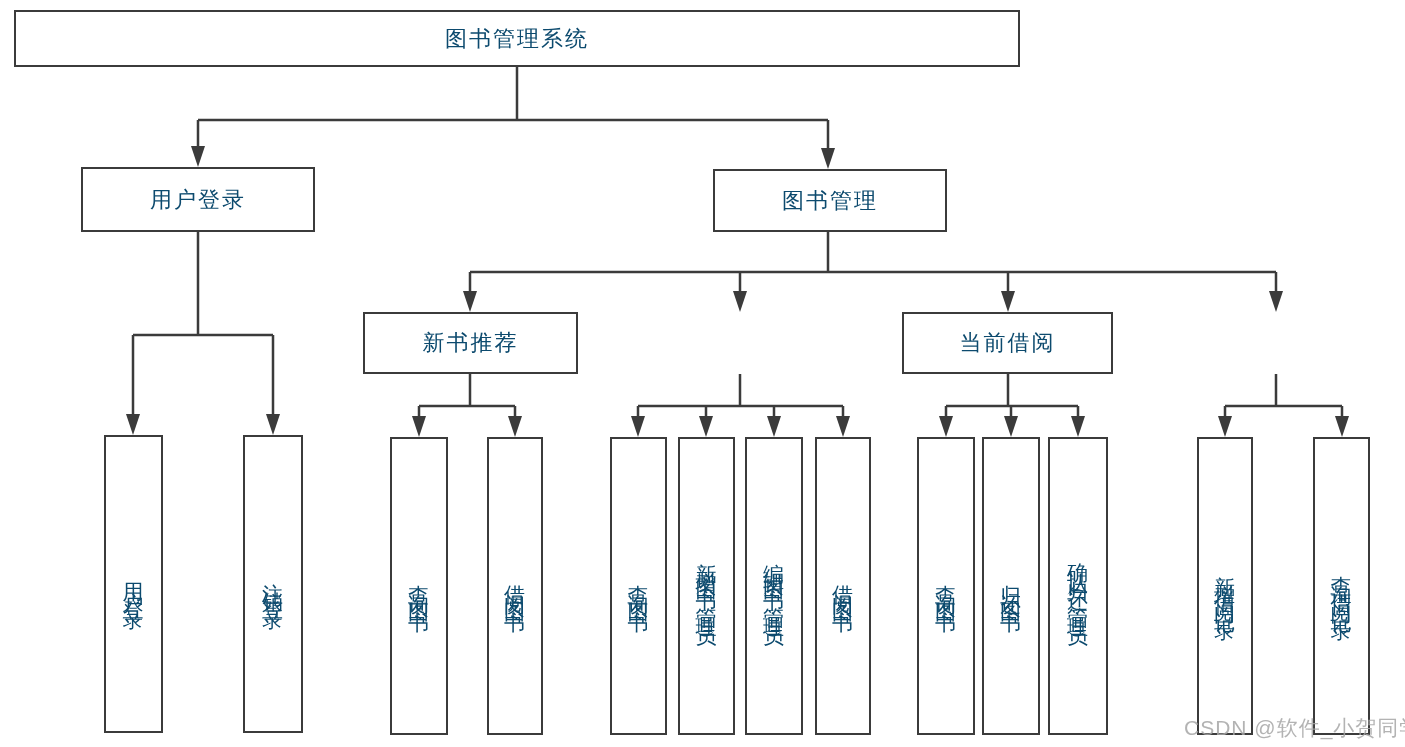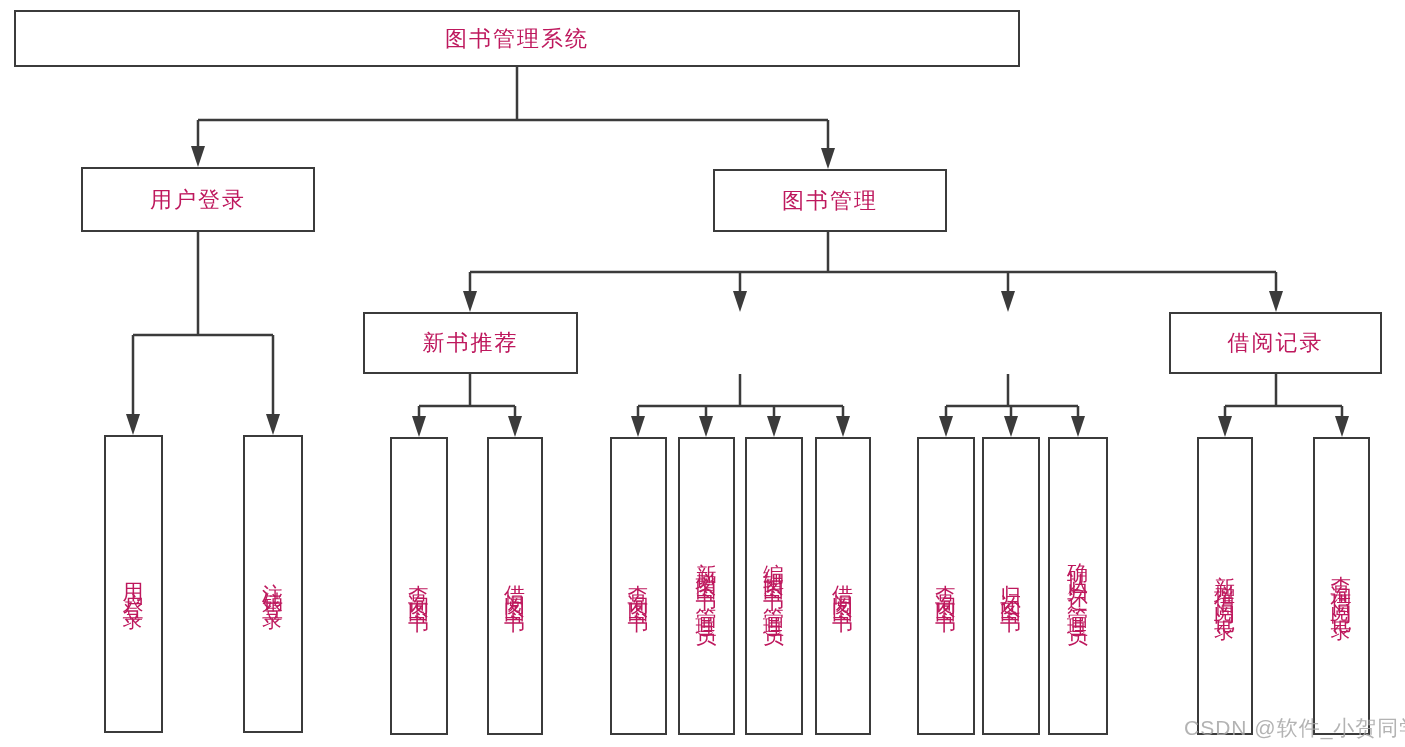--- a/index.html
+++ b/index.html
@@ -3,21 +3,21 @@
 <meta charset="utf-8">
 <style>
   html,body { margin:0; padding:0; background:#ffffff; }
   #canvas {
     position:relative; width:1405px; height:747px; background:#ffffff;
     font-family:"Liberation Sans","DejaVu Sans",sans-serif; overflow:hidden;
   }
   svg.connectors { position:absolute; left:0; top:0; }
   .box {
     position:absolute; box-sizing:border-box; background:#ffffff;
-    border:2.5px solid #3b3b3b; color:#be185d;
+    border:2.5px solid #3b3b3b; color:#0c4a6e;
     display:flex; align-items:center; justify-content:center;
   }
   .box.h .lbl { font-size:22px; letter-spacing:2px; white-space:nowrap; }
   .box.v .lbl {
     writing-mode:vertical-rl; text-orientation:mixed;
     font-size:21px; letter-spacing:9px; line-height:1;
   }
   .watermark {
     position:absolute; left:1184px; top:714px;
     font-size:21px; color:rgba(166,166,166,0.85);
@@ -76,22 +76,22 @@
   <div class="box h" style="left:81px;top:167px;width:234px;height:65px">
     <span class="lbl">用户登录</span>
   </div>
   <div class="box h" style="left:713px;top:169px;width:234px;height:63px">
     <span class="lbl">图书管理</span>
   </div>
 
   <div class="box h" style="left:363px;top:312px;width:215px;height:62px">
     <span class="lbl">新书推荐</span>
   </div>
-  <div class="box h" style="left:1169px;top:312px;width:213px;height:62px">
-    <span class="lbl">借阅记录</span>
+  <div class="box h" style="left:902px;top:312px;width:211px;height:62px">
+    <span class="lbl">当前借阅</span>
   </div>
 
   <div class="box v" style="left:104px;top:435px;width:59px;height:298px">
     <span class="lbl">用户登录</span>
   </div>
   <div class="box v" style="left:243px;top:435px;width:60px;height:298px">
     <span class="lbl">注销登录</span>
   </div>
 
   <div class="box v" style="left:390px;top:437px;width:58px;height:298px">

